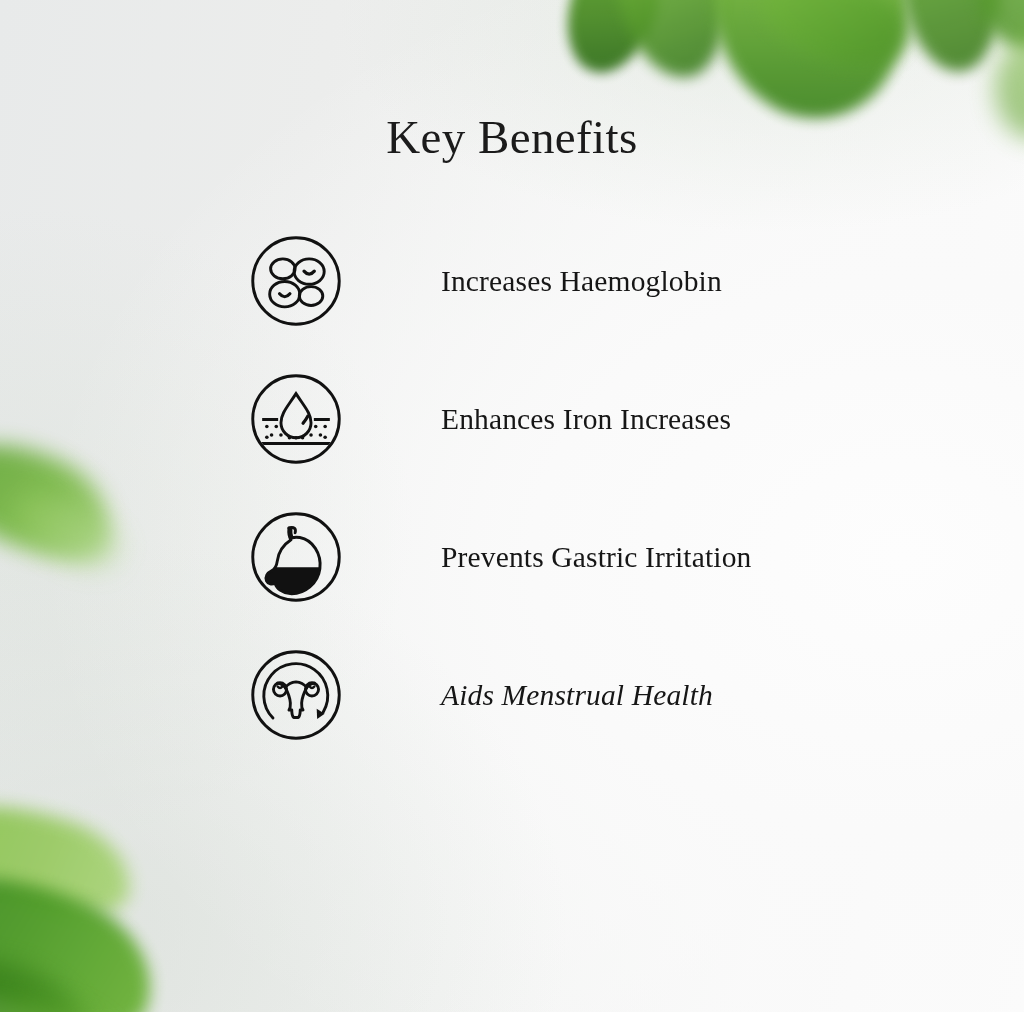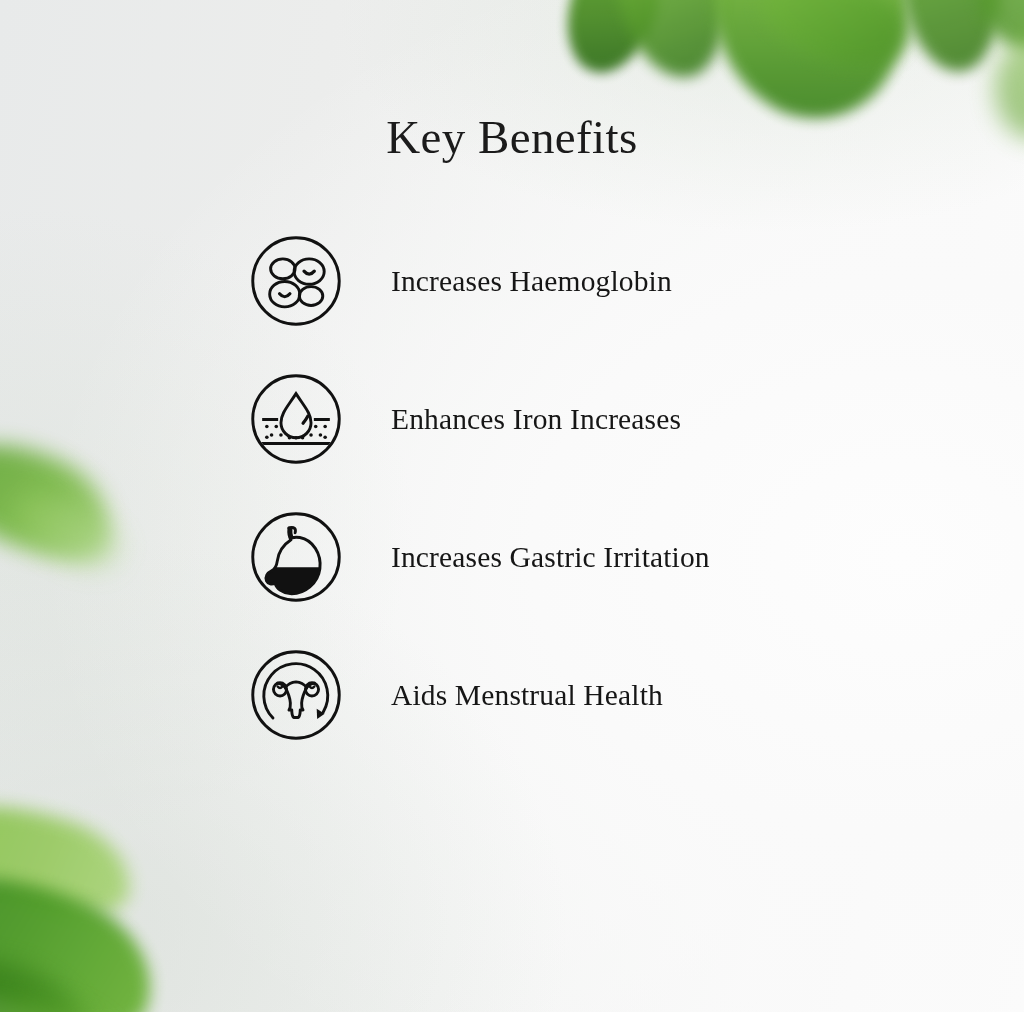--- a/index.html
+++ b/index.html
@@ -196,31 +196,31 @@
     margin: 0;
     padding: 0;
   }
 
   .benefit-row {
     display: flex;
     align-items: center;
     height: 94px;
     margin-bottom: 44px;
   }
-  .benefit-row:last-child { margin-bottom: 0; }
+  .benefit-row:last-child { margin-bottom: 0; font-style: italic; }
 
   .benefit-icon {
     flex: 0 0 94px;
     width: 94px;
     height: 94px;
     display: block;
   }
 
   .benefit-label {
-    margin-left: 48px;
+    margin-left: 98px;
     font-size: 29.5px;
     font-weight: 400;
     color: #161616;
     letter-spacing: 0.15px;
     white-space: nowrap;
   }
 </style>
 </head>
 <body>
 
@@ -327,21 +327,21 @@
                    c-0.7 5.6 -2.9 8.5 -6 9.9
                    c-4.6 2.1 -7.3 6.6 -5.4 10.8
                    c1.6 3.4 6 4.3 8.9 2
                    c2 6.6 8.6 11.2 16.3 11.6
                    c15.6 0.8 29.7 -11.2 31.6 -26.5
                    c2 -16.2 -7.7 -30.6 -21.3 -33.2
                    c-3.2 -0.6 -6.1 -0.4 -8.3 0.2
                    c-1.1 -2.6 -1.5 -6.6 -1.2 -10.5 z" fill="none" stroke="#111111" stroke-width="3.1" stroke-linejoin="round"></path>
           <path d="M42.4 19.2 q4.2 -1.2 6.1 0.4 q1.4 1.3 0.6 4.6" fill="none" stroke="#111111" stroke-width="3.1" stroke-linecap="round"></path>
         </svg>
-        <span class="benefit-label">Increases Gastric Irritation</span>
+        <span class="benefit-label">Prevents Gastric Irritation</span>
       </li>
 
 
       <li class="benefit-row">
         <svg class="benefit-icon" viewBox="0 0 100 100">
           <circle cx="50" cy="50" r="46" fill="none" stroke="#111111" stroke-width="3.1"></circle>
 
           <path d="M25.5 74.5 A34 34 0 1 1 79 68" fill="none" stroke="#111111" stroke-width="3.1" stroke-linecap="round"></path>
           <path d="M72 64.5 l8.5 5.5 l-8 5.5 z" fill="#111111"></path>
 

